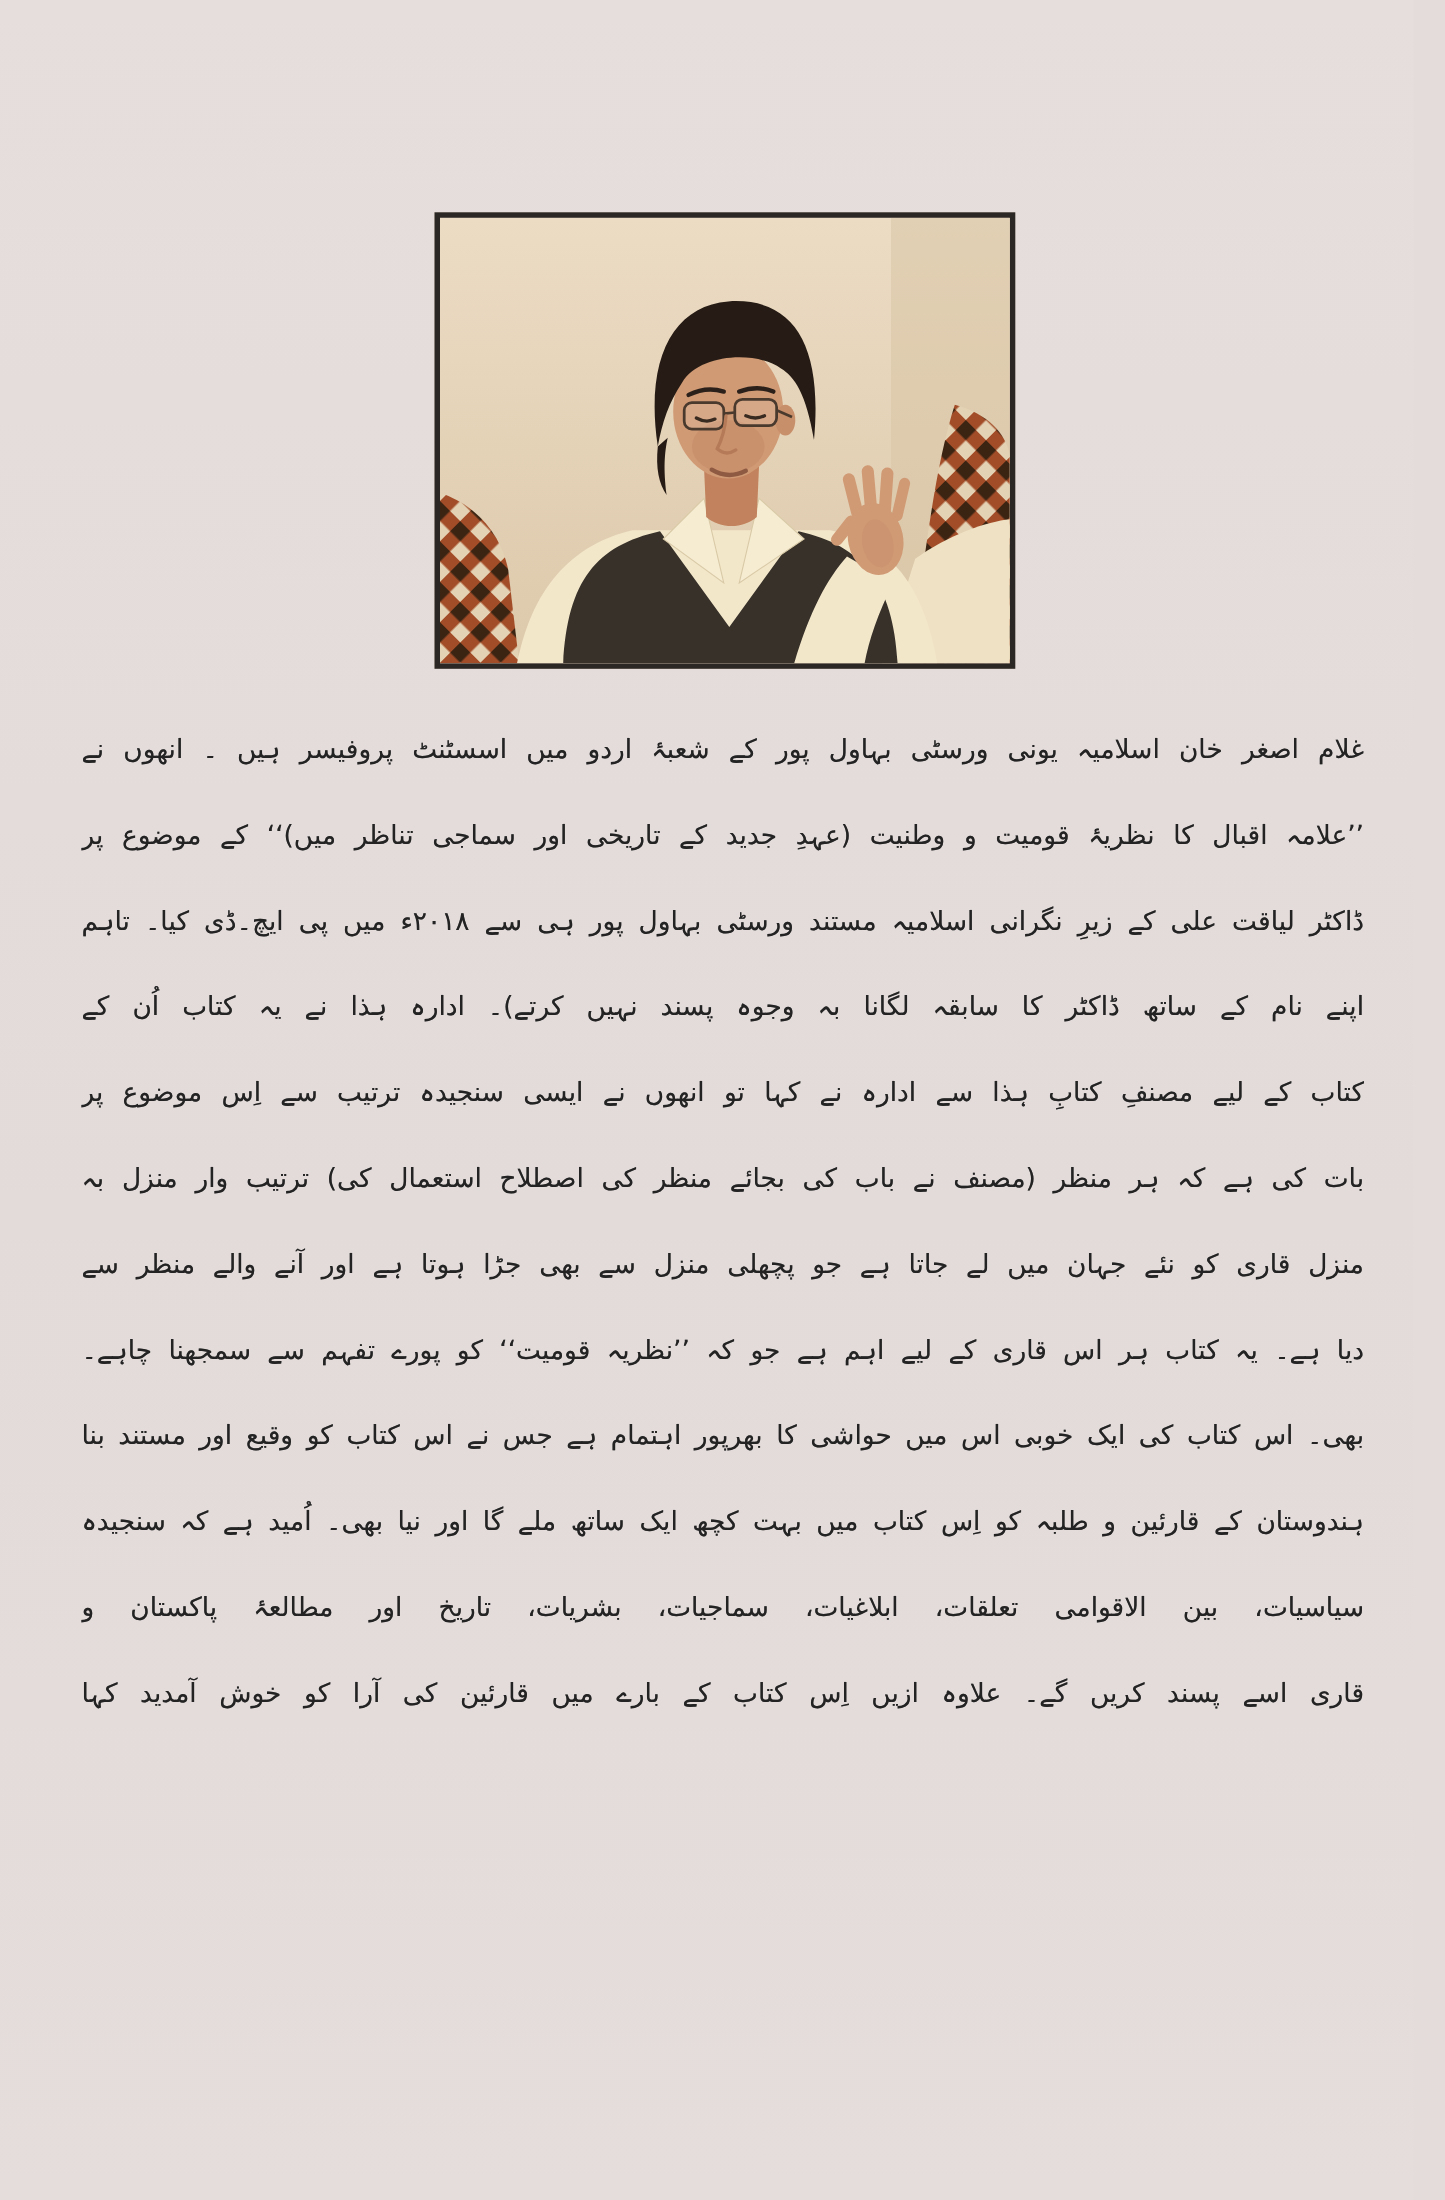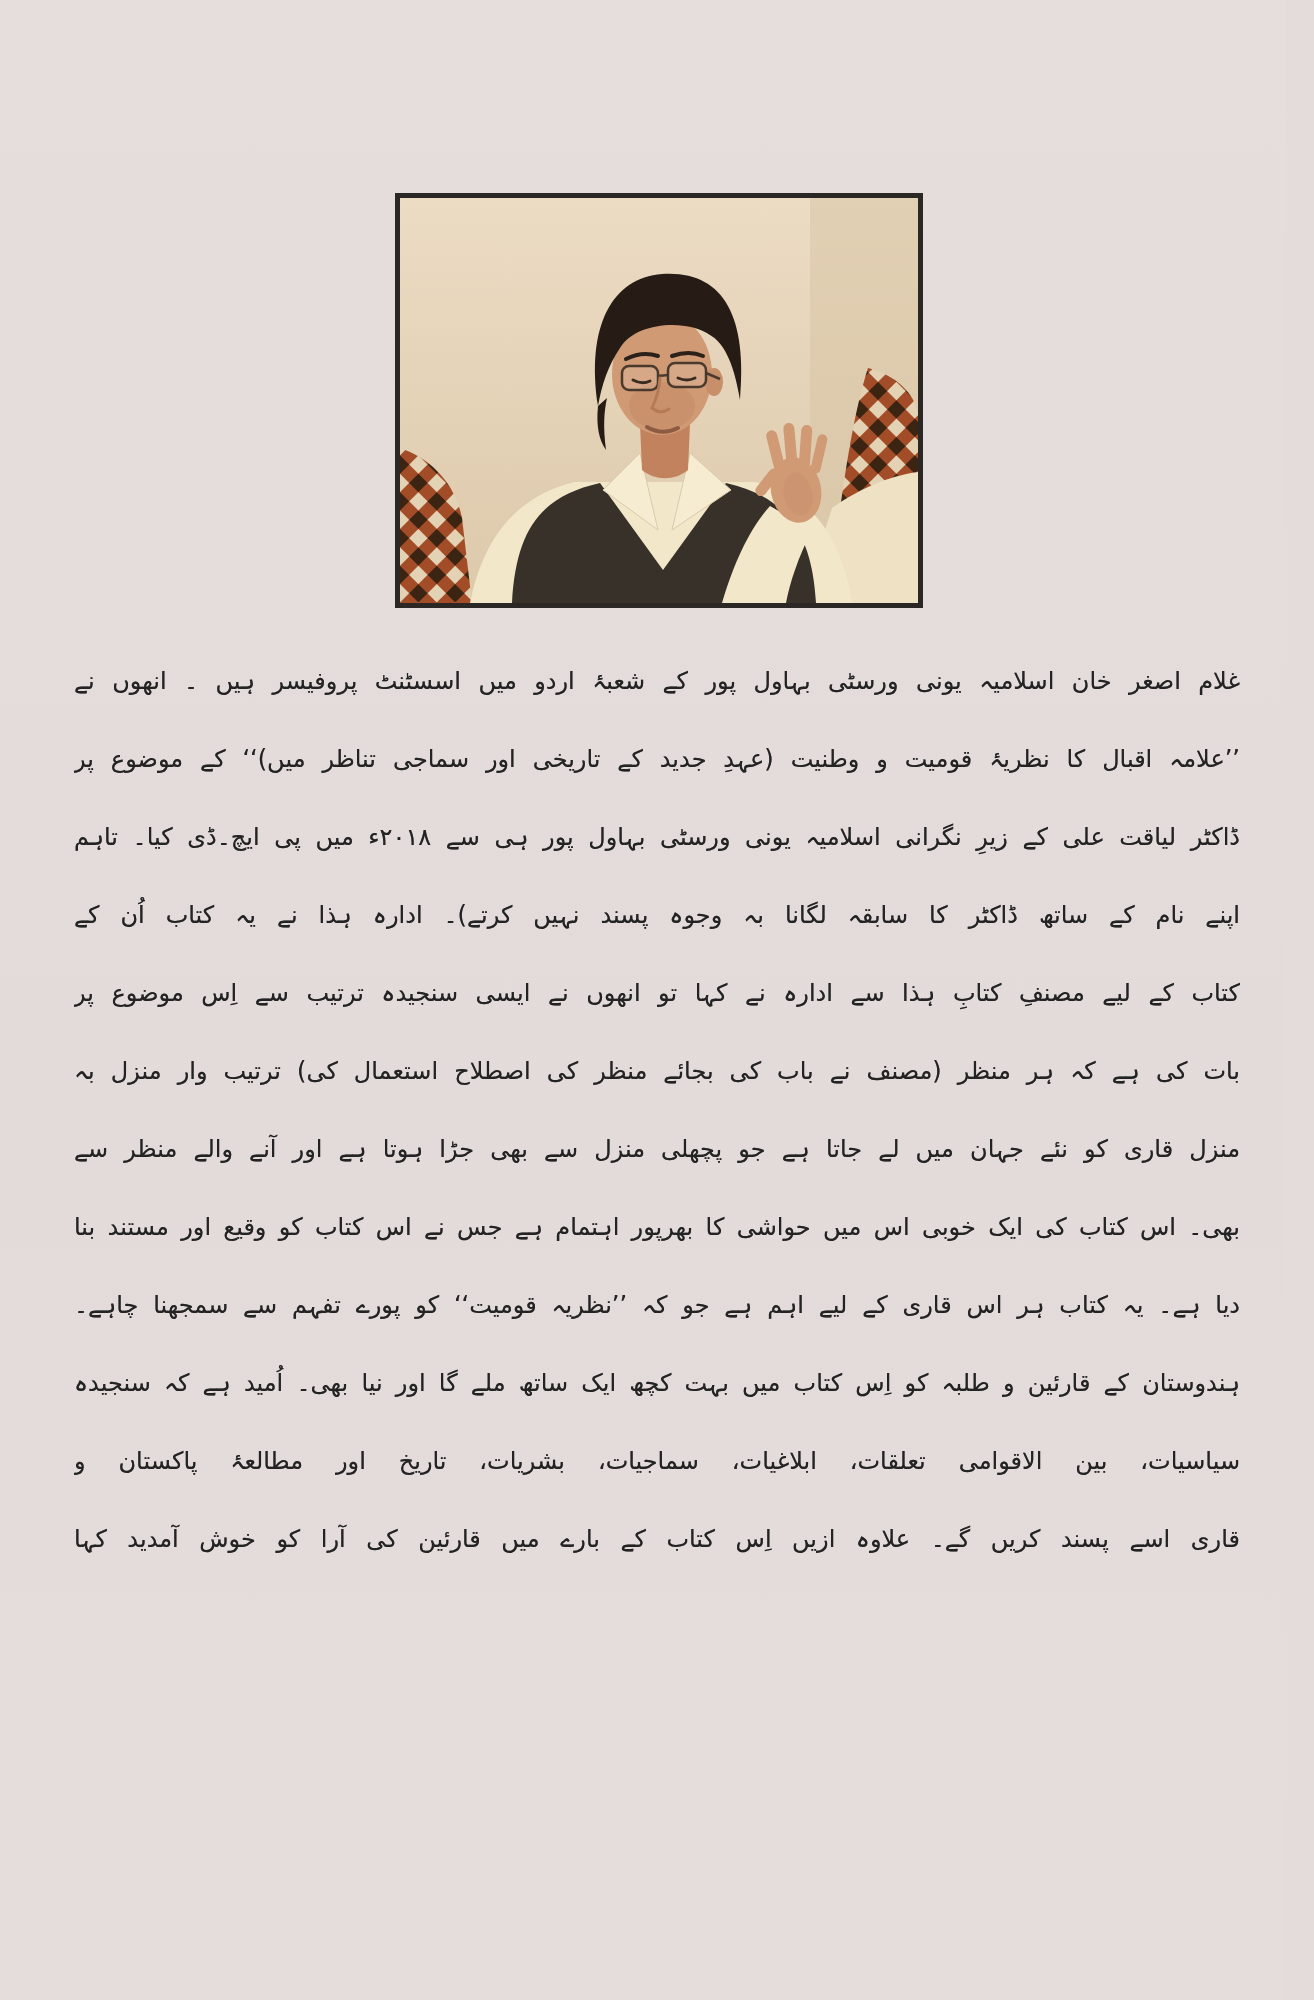--- a/index.html
+++ b/index.html
@@ -106,25 +106,25 @@
         <rect x="362" y="268" width="11" height="32" rx="5.5" transform="rotate(38 367 284)"></rect>
         <ellipse cx="396" cy="292" rx="25" ry="33" transform="rotate(-12 396 292)"></ellipse>
       </g>
       <ellipse cx="398" cy="296" rx="14" ry="22" fill="#c88f6b" opacity="0.55" transform="rotate(-12 398 296)"></ellipse>
     </svg>
   </div>
 
   <div class="biography">
     <div class="line">غلام اصغر خان اسلامیہ یونی ورسٹی بہاول پور کے شعبۂ اردو میں اسسٹنٹ پروفیسر ہیں ۔ انھوں نے</div>
     <div class="line">’’علامہ اقبال کا نظریۂ قومیت و وطنیت (عہدِ جدید کے تاریخی اور سماجی تناظر میں)‘‘ کے موضوع پر</div>
-    <div class="line">ڈاکٹر لیاقت علی کے زیرِ نگرانی اسلامیہ یونی ورسٹی بہاول پور ہی سے ۲۰۱۸ء میں پی ایچ۔ڈی کیا۔ تاہم</div>
+    <div class="line">ڈاکٹر لیاقت علی کے زیرِ نگرانی اسلامیہ مستند ورسٹی بہاول پور ہی سے ۲۰۱۸ء میں پی ایچ۔ڈی کیا۔ تاہم</div>
     <div class="line">اپنے نام کے ساتھ ڈاکٹر کا سابقہ لگانا بہ وجوہ پسند نہیں کرتے)۔ ادارہ ہذا نے یہ کتاب اُن کے</div>
     <div class="line">کتاب کے لیے مصنفِ کتابِ ہذا سے ادارہ نے کہا تو انھوں نے ایسی سنجیدہ ترتیب سے اِس موضوع پر</div>
     <div class="line">بات کی ہے کہ ہر منظر (مصنف نے باب کی بجائے منظر کی اصطلاح استعمال کی) ترتیب وار منزل بہ</div>
     <div class="line">منزل قاری کو نئے جہان میں لے جاتا ہے جو پچھلی منزل سے بھی جڑا ہوتا ہے اور آنے والے منظر سے</div>
+    <div class="line">دیا ہے۔ یہ کتاب ہر اس قاری کے لیے اہم ہے جو کہ ’’نظریہ قومیت‘‘ کو پورے تفہم سے سمجھنا چاہے۔</div>
     <div class="line">بھی۔ اس کتاب کی ایک خوبی اس میں حواشی کا بھرپور اہتمام ہے جس نے اس کتاب کو وقیع اور مستند بنا</div>
-    <div class="line">دیا ہے۔ یہ کتاب ہر اس قاری کے لیے اہم ہے جو کہ ’’نظریہ قومیت‘‘ کو پورے تفہم سے سمجھنا چاہے۔</div>
     <div class="line">ہندوستان کے قارئین و طلبہ کو اِس کتاب میں بہت کچھ ایک ساتھ ملے گا اور نیا بھی۔ اُمید ہے کہ سنجیدہ</div>
     <div class="line">سیاسیات، بین الاقوامی تعلقات، ابلاغیات، سماجیات، بشریات، تاریخ اور مطالعۂ پاکستان و</div>
     <div class="line">قاری اسے پسند کریں گے۔ علاوہ ازیں اِس کتاب کے بارے میں قارئین کی آرا کو خوش آمدید کہا</div>
   </div>
 
 </div>
 
 </body></html>

